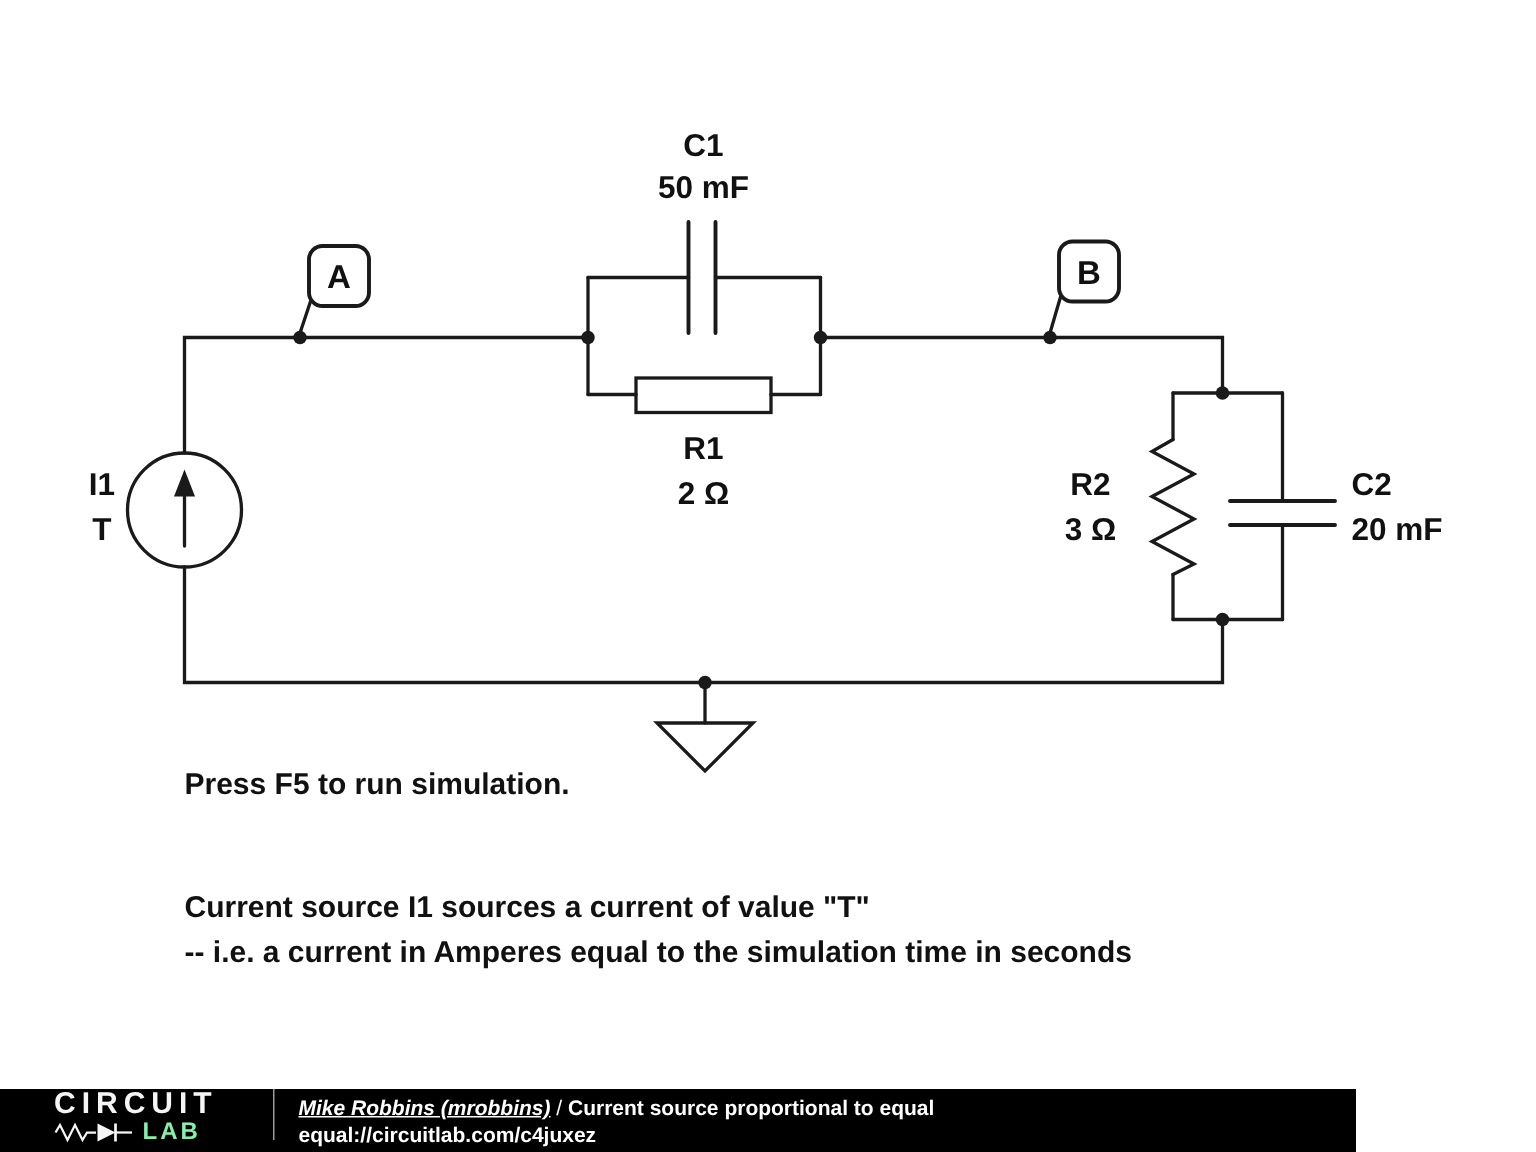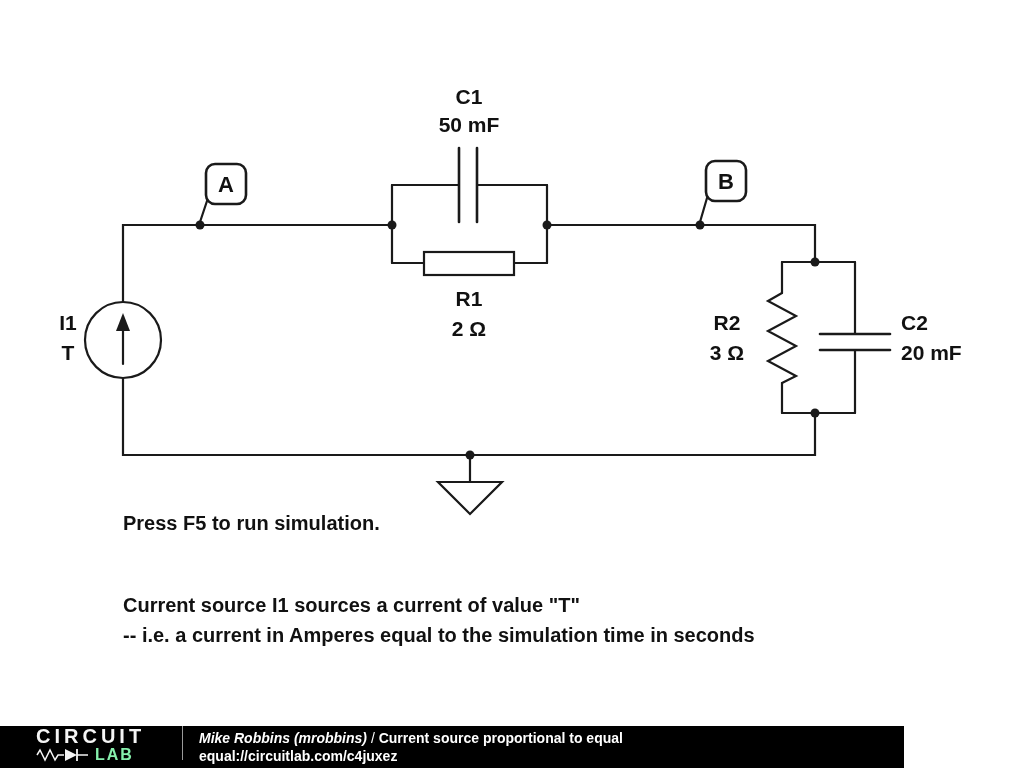--- a/index.html
+++ b/index.html
@@ -36,21 +36,21 @@
     position:absolute; left:0; bottom:0; width:904px; height:42px;
     background:#000000; display:flex; color:#ffffff;margin-top:13px;
   }
   .logo { width:170px; padding-left:36px; display:flex; flex-direction:column; line-height:1; }
   .logo-top { font-size:20px; font-weight:600; letter-spacing:4px; color:#f5f5f5; }
   .logo-bottom { display:flex; align-items:center; gap:5px; margin-top:1px; }
   .logo-lab { font-size:16px; font-weight:800; letter-spacing:2px; color:#86efac; }
   .divider { width:1px; height:34px; background:#9a9a9a; margin:0 16px 0 12px; }
   .footer-text { display:flex; flex-direction:column; justify-content:center; line-height:1.3; }
   .footer-line1 { font-size:14px; }
-  .footer-author { font-style:italic; font-weight:bold; }
+  .footer-author { font-style:italic; font-weight:bold;text-decoration:underline; }
   .footer-title { font-weight:bold; }
   .footer-line2 { font-size:14px; font-weight:bold; }
 </style>
 </head>
 <body>
 
 <div class="screen">
 
   <svg class="schematic" width="1024" height="726" viewBox="0 0 1024 726">
 

